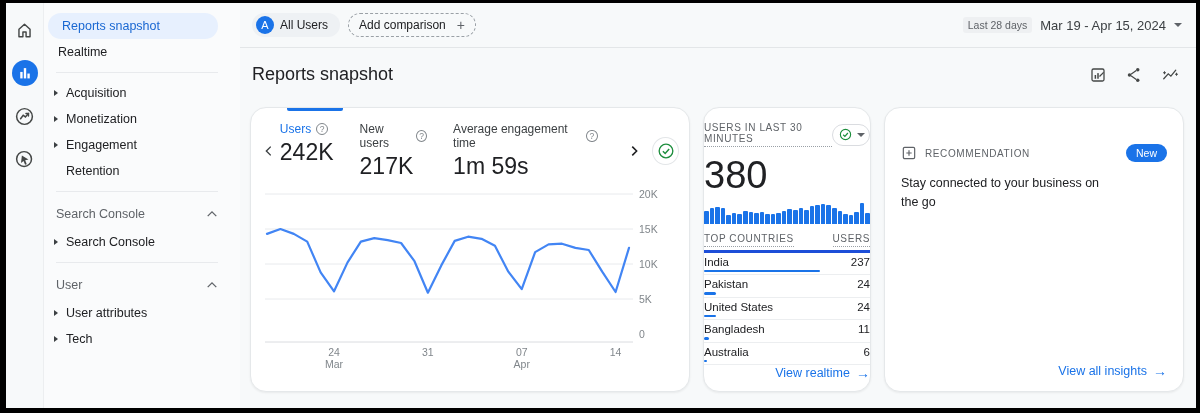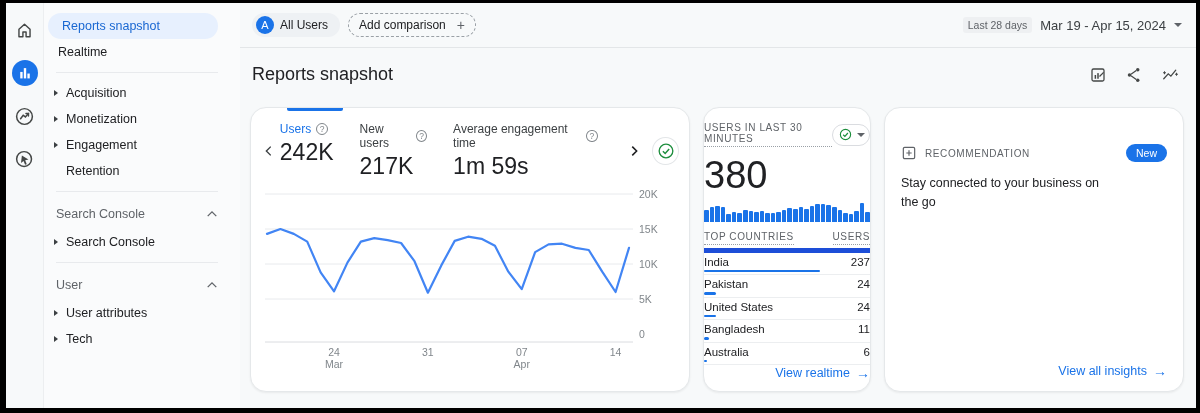--- a/index.html
+++ b/index.html
@@ -75,21 +75,21 @@
   .rt-head { display:flex; align-items:center; }
   .micro { font-size:10px; letter-spacing:.6px; color:#5f6368; }
   .dotted { border-bottom:1px dotted #9aa0a6; padding-bottom:2px; }
   .rt-pill { margin-left:auto; height:22px; width:44px; border:1px solid #dadce0; border-radius:12px;
     display:flex; align-items:center; justify-content:center; gap:4px; cursor:pointer; background:#fff; }
   .rt-value { font-size:38px; color:#202124; margin-top:7px; }
   .upm { margin-top:13px; }
   .bars { margin-top:5px; height:34px; display:flex; align-items:flex-end; gap:1px; }
   .bars div { flex:1; background:#1a73e8; border-radius:1px 1px 0 0; }
   .thead { margin-top:9px; display:flex; justify-content:space-between;
-    padding-bottom:3px; border-bottom:5px solid #1d4ed8; }
+    padding-bottom:3px; border-bottom:3px solid #1d4ed8; }
   .crow { padding-top:3px; border-bottom:1px solid #eceef0; }
   .crow .line1 { display:flex; justify-content:space-between; font-size:11.5px; color:#202124; }
   .crow .cbar { height:2.5px; background:#1a73e8; border-radius:2px; margin:2px 0 2px; }
   .link-row { margin-top:auto; display:flex; justify-content:flex-end; align-items:center; gap:6px;
     font-size:12.5px; color:#1a73e8; cursor:pointer; }
 
   
   .card.insights { flex:1; padding:14px 16px 12px; display:flex; flex-direction:column; }
   .ins-head { display:flex; align-items:center; gap:8px; font-size:13.5px; color:#202124; }
   .badge { width:17px; height:17px; border-radius:50%; background:#1a73e8; color:#fff;

